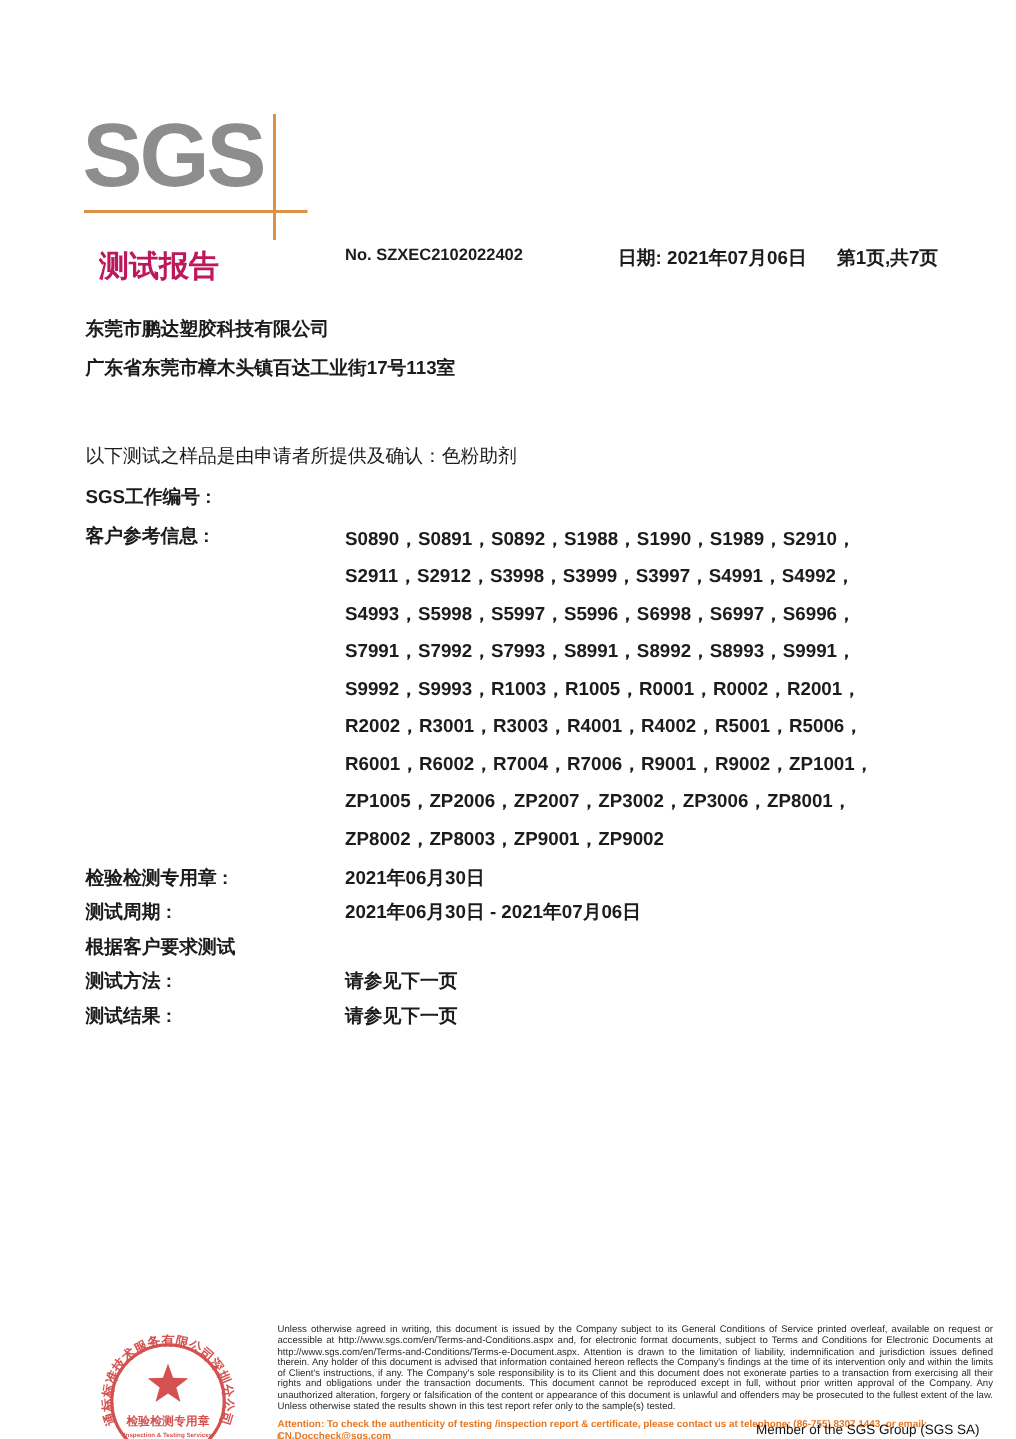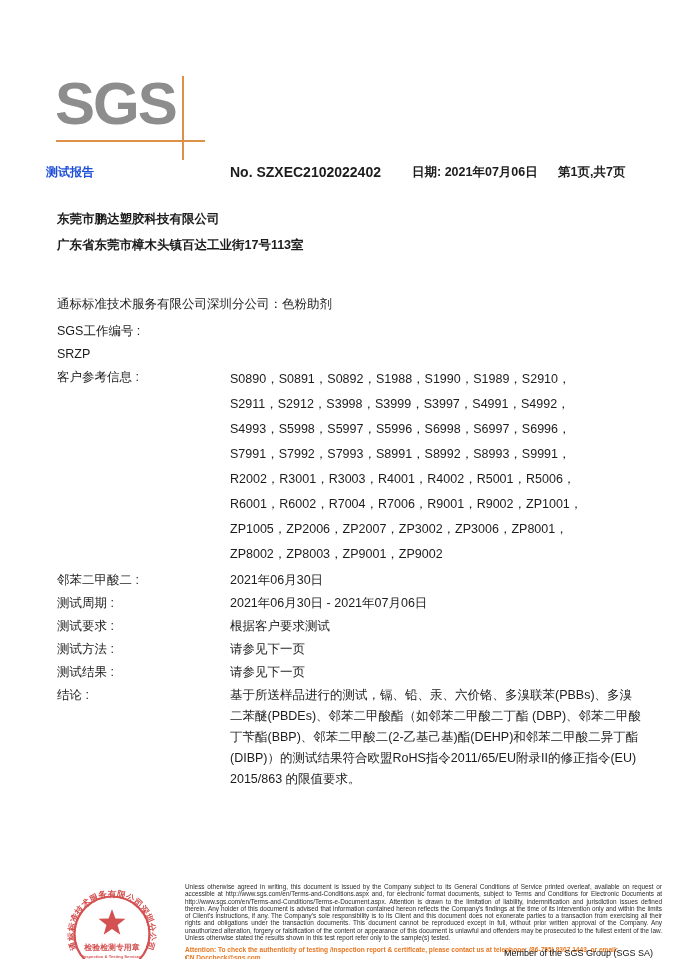--- a/index.html
+++ b/index.html
@@ -8,29 +8,29 @@
     font-family:"Liberation Sans","DejaVu Sans",sans-serif;color:#1c1c1c;margin-top:44px;
   }
   
   .logo-text{
     position:absolute;left:55px;top:28px;font-size:60px;line-height:64px;
     font-weight:700;color:#8d8d8d;letter-spacing:-2px;
   }
   .logo-hline{position:absolute;left:56px;top:96px;width:149px;height:2px;background:#dd9146;}
   .logo-vline{position:absolute;left:182px;top:32px;width:2px;height:84px;background:#dd9146;}
   .titlerow span{position:absolute;top:120px;white-space:nowrap;}
-  .doc-title{left:46px;font-size:12px;font-weight:700;color:#1d4ed8;}
-  .report-no{left:230px;font-size:14px;font-weight:600;}
+  .doc-title{left:66px;font-size:20px;font-weight:700;color:#be185d;}
+  .report-no{left:230px;font-size:11px;font-weight:600;}
   .report-date{left:412px;font-size:12.5px;font-weight:600;}
   .report-page{left:558px;font-size:12.5px;font-weight:600;text-align:center;}
   .applicant{position:absolute;left:57px;top:162px;font-size:12.5px;font-weight:600;line-height:26px;}
   
   .bodyblock{position:absolute;left:57px;top:250px;width:586px;font-size:12.5px;}
   .intro{margin-bottom:7px;line-height:20px;}
-  .row{display:flex;margin-bottom:3px;line-height:20px;}
+  .row{display:flex;margin-bottom:3px;line-height:20px;font-weight:bold;}
   .lbl{flex:none;width:173px;}
   .val{flex:1;}
   .codes div{line-height:25px;}
   .val.conclusion{line-height:21px;max-width:412px;}
   
   .stamp-svg{position:absolute;left:62px;top:840px;width:100px;height:100px;opacity:.88;}
   .stamp-caption{
     position:absolute;left:32px;top:920px;width:175px;font-size:6.9px;line-height:8.5px;
     color:#9b9b9b;font-weight:600;
   }
@@ -65,73 +65,68 @@
     <span class="report-date">日期: 2021年07月06日</span>
     <span class="report-page">第1页,共7页</span>
   </div>
 
   <div class="applicant">
     <div>东莞市鹏达塑胶科技有限公司</div>
     <div>广东省东莞市樟木头镇百达工业街17号113室</div>
   </div>
 
   <div class="bodyblock">
-    <div class="intro">通标标准技术服务有限公司深圳分公司：色粉助剂</div>
+    <div class="intro">以下测试之样品是由申请者所提供及确认：色粉助剂</div>
 
     <div class="row">
       <span class="lbl">SGS工作编号 :</span>
     </div>
 
     <div class="row">
-      <span class="val">SRZP</span>
     </div>
 
     <div class="row">
       <span class="lbl">客户参考信息 :</span>
       <div class="val codes">
         <div>S0890，S0891，S0892，S1988，S1990，S1989，S2910，</div>
         <div>S2911，S2912，S3998，S3999，S3997，S4991，S4992，</div>
         <div>S4993，S5998，S5997，S5996，S6998，S6997，S6996，</div>
         <div>S7991，S7992，S7993，S8991，S8992，S8993，S9991，</div>
+        <div>S9992，S9993，R1003，R1005，R0001，R0002，R2001，</div>
         <div>R2002，R3001，R3003，R4001，R4002，R5001，R5006，</div>
         <div>R6001，R6002，R7004，R7006，R9001，R9002，ZP1001，</div>
         <div>ZP1005，ZP2006，ZP2007，ZP3002，ZP3006，ZP8001，</div>
         <div>ZP8002，ZP8003，ZP9001，ZP9002</div>
       </div>
     </div>
 
     <div class="row">
-      <span class="lbl">邻苯二甲酸二 :</span>
+      <span class="lbl">检验检测专用章 :</span>
       <span class="val">2021年06月30日</span>
     </div>
 
     <div class="row">
       <span class="lbl">测试周期 :</span>
       <span class="val">2021年06月30日 - 2021年07月06日</span>
     </div>
 
     <div class="row">
-      <span class="lbl">测试要求 :</span>
       <span class="val">根据客户要求测试</span>
     </div>
 
     <div class="row">
       <span class="lbl">测试方法 :</span>
       <span class="val">请参见下一页</span>
     </div>
 
     <div class="row">
       <span class="lbl">测试结果 :</span>
       <span class="val">请参见下一页</span>
     </div>
 
-    <div class="row">
-      <span class="lbl">结论 :</span>
-      <span class="val conclusion">基于所送样品进行的测试，镉、铅、汞、六价铬、多溴联苯(PBBs)、多溴二苯醚(PBDEs)、邻苯二甲酸酯（如邻苯二甲酸二丁酯 (DBP)、邻苯二甲酸丁苄酯(BBP)、邻苯二甲酸二(2-乙基己基)酯(DEHP)和邻苯二甲酸二异丁酯(DIBP)）的测试结果符合欧盟RoHS指令2011/65/EU附录II的修正指令(EU) 2015/863 的限值要求。</span>
-    </div>
   </div>
 
   <svg class="stamp-svg" viewBox="0 0 120 120">
     <defs>
       <path id="ringArc" d="M 34.2,96.9 A 45,45 0 1 1 85.8,96.9" fill="none"></path>
     </defs>
     <circle cx="60" cy="60" r="45" fill="none" stroke="#cf3a3a" stroke-width="2.6"></circle>
     <polygon points="60,30 64.1,41.3 76.2,41.7 66.7,49.2 70,60.8 60,54 50,60.8 53.3,49.2 43.8,41.7 55.9,41.3" fill="#cf3a3a"></polygon>
     <text font-size="10.5" fill="#cf3a3a" font-weight="700">
       <textPath href="#ringArc" startOffset="50%" text-anchor="middle">通标标准技术服务有限公司深圳分公司</textPath>

